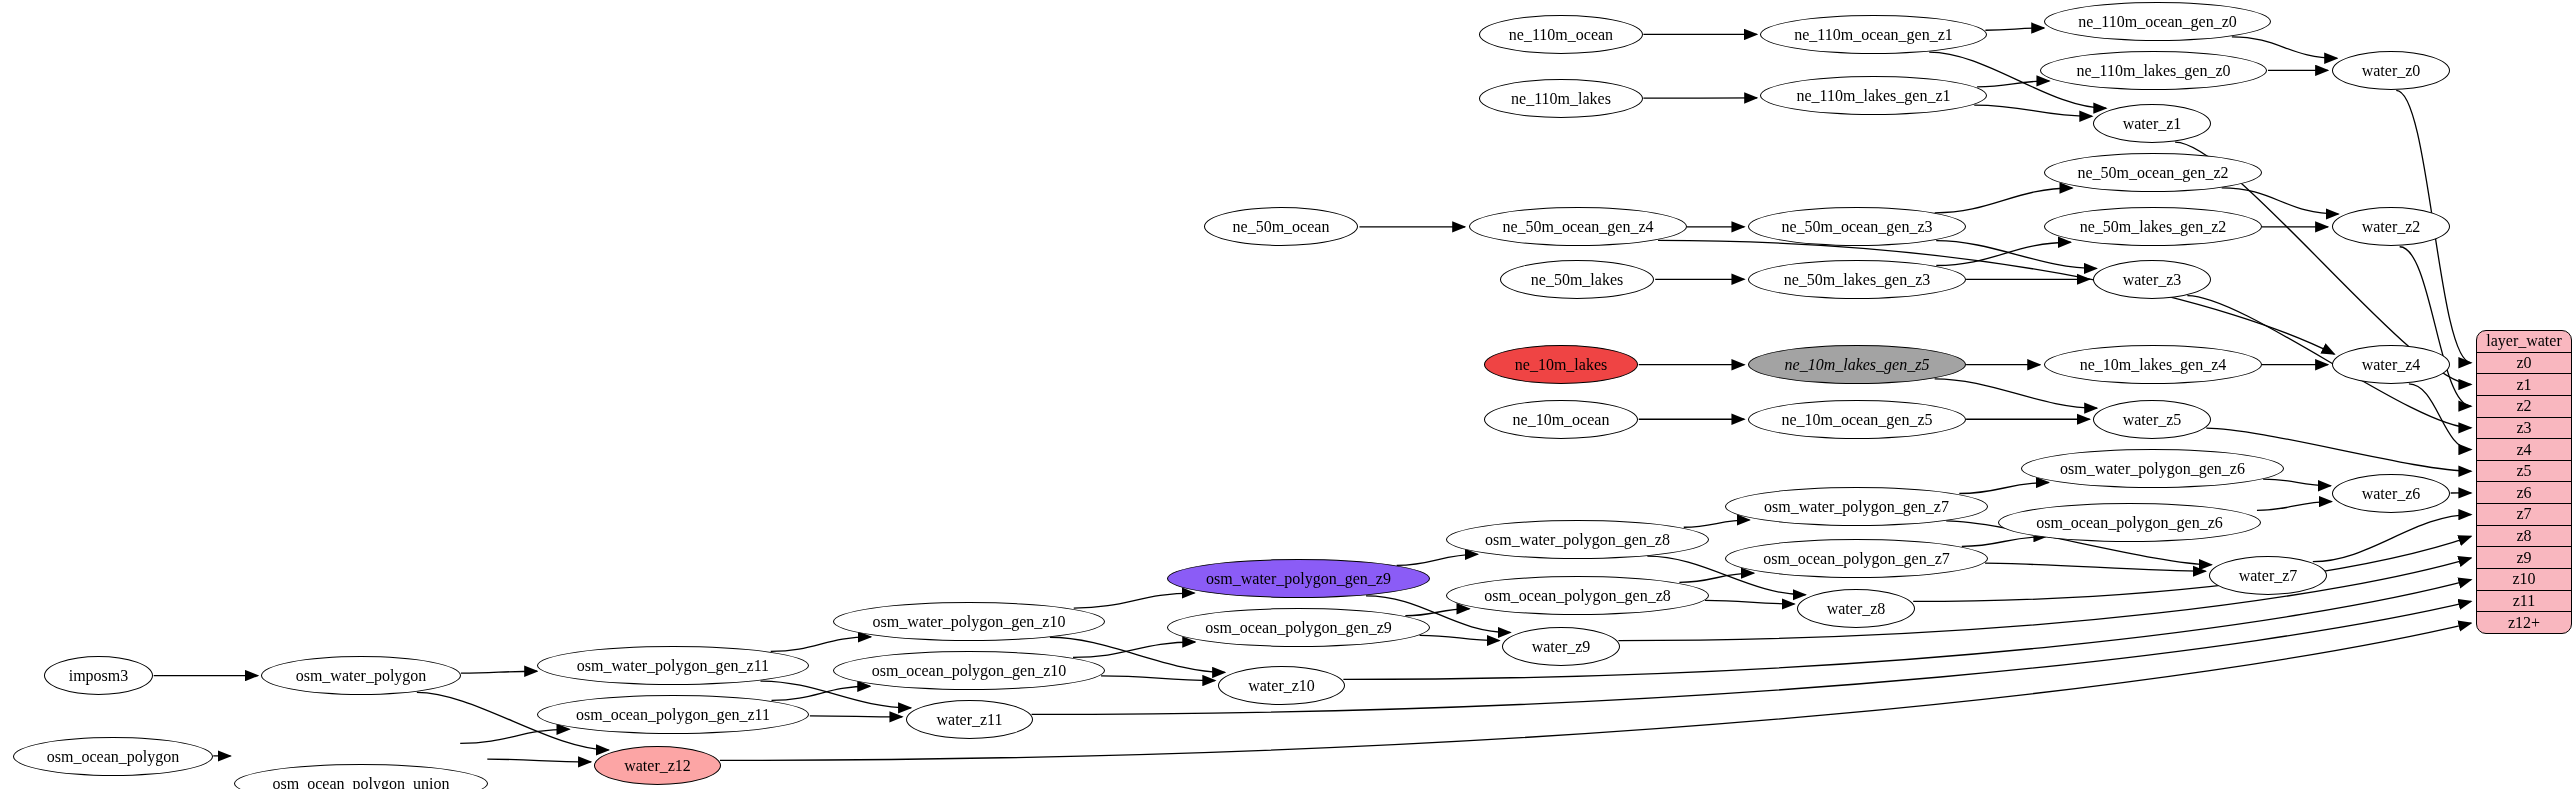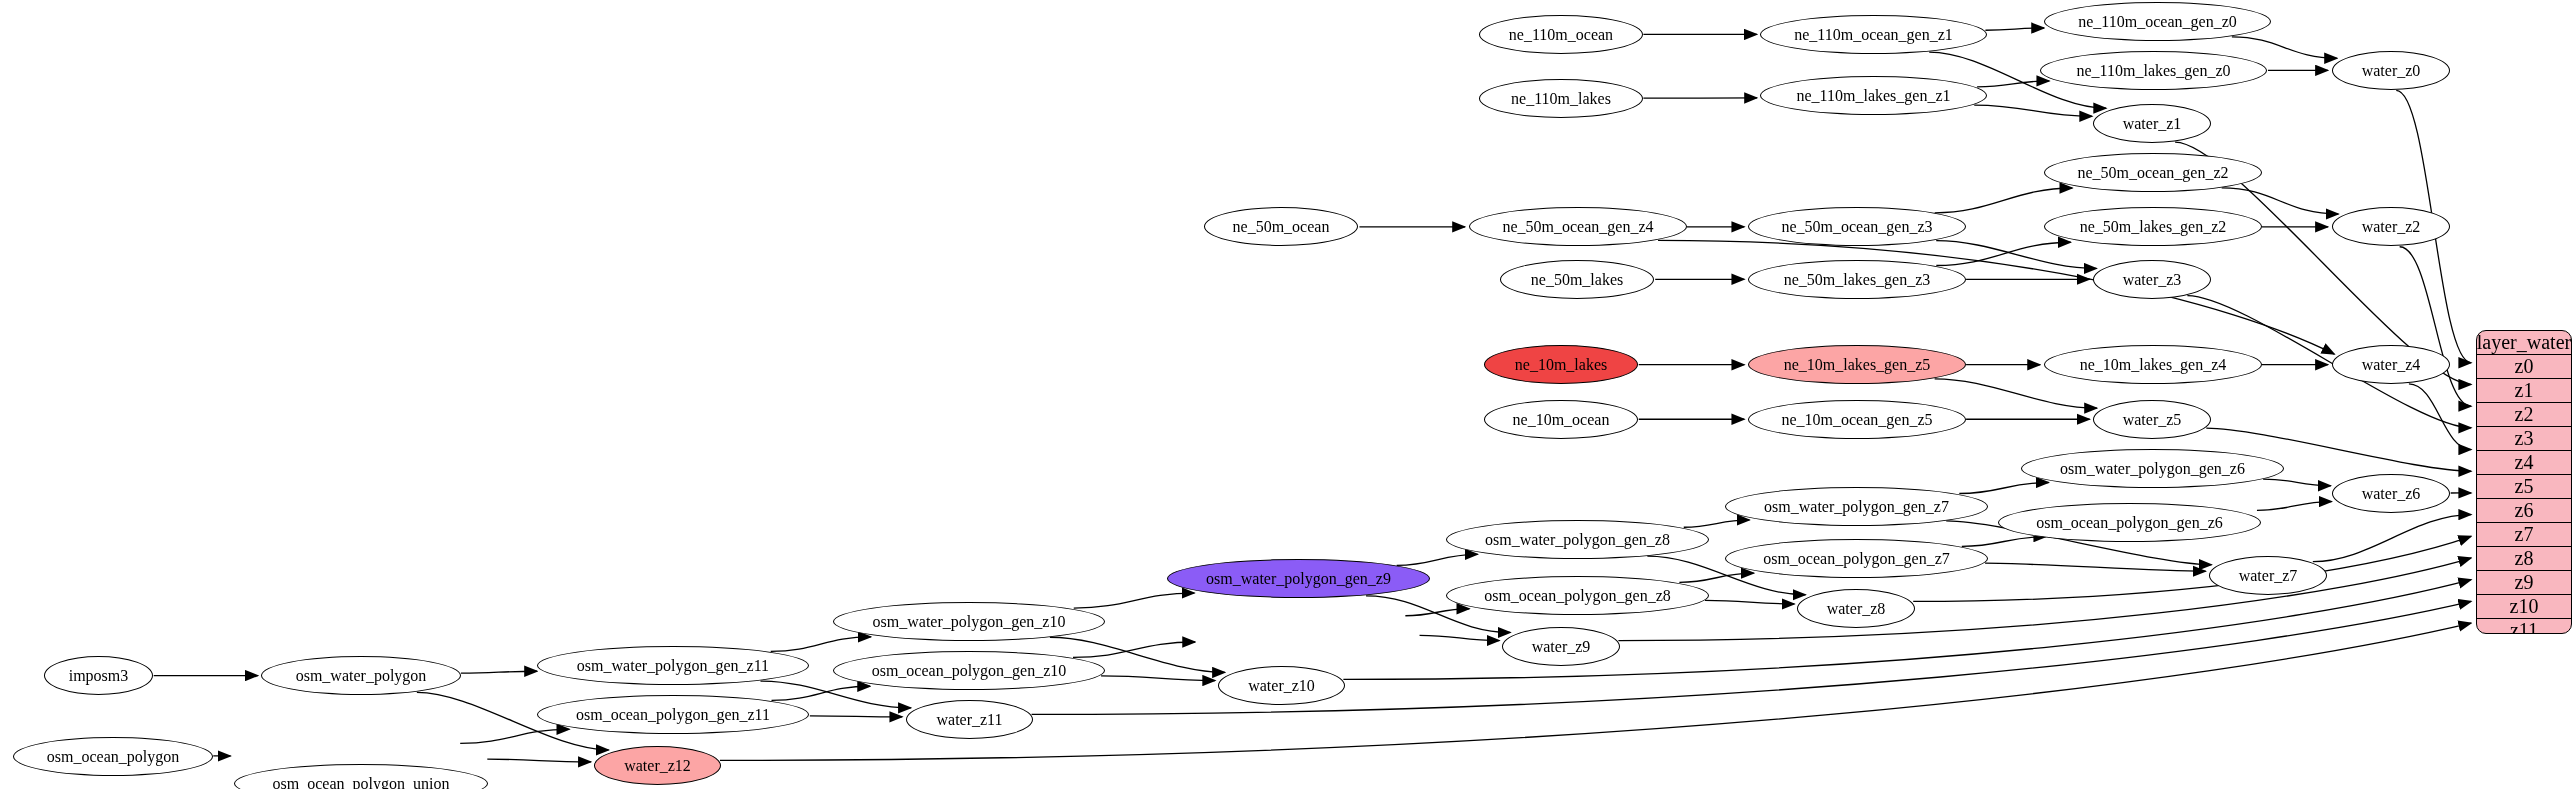--- a/index.html
+++ b/index.html
@@ -10,21 +10,21 @@
   #graph{position:absolute;left:0;top:0;width:2576px;height:782px;border-radius:16px;}
   #edges{position:absolute;left:0;top:0;}
   .node{
     position:absolute;display:flex;align-items:center;justify-content:center;
     border:1.4px solid #000;border-radius:50%;background:#fff;color:#000;
     font-size:16px;white-space:nowrap;box-sizing:border-box;z-index:2;
   }
   .lw-table{
     position:absolute;box-sizing:border-box;border:1.4px solid #000;border-radius:10px;
     overflow:hidden;display:flex;flex-direction:column;z-index:3;color:#000;
-    font-size:20px;text-align:center;
+    font-size:16px;text-align:center;
   }
   .lw-cell{
     flex:1 1 auto;display:flex;align-items:center;justify-content:center;
     border-top:1.1px solid #000;box-sizing:border-box;
   }
   .lw-cell:first-child{border-top:none;}
 </style>
 </head>
 <body>
 
@@ -112,37 +112,38 @@
     <div class="node" style="left: 2044px; top: 153px; width: 218px; height: 39px; background: rgb(255, 255, 255); border-color: rgb(0, 0, 0);">ne_50m_ocean_gen_z2</div>
     <div class="node" style="left: 1204px; top: 207px; width: 154px; height: 39px; background: rgb(255, 255, 255); border-color: rgb(0, 0, 0);">ne_50m_ocean</div>
     <div class="node" style="left: 1469px; top: 207px; width: 218px; height: 39px; background: rgb(255, 255, 255); border-color: rgb(0, 0, 0);">ne_50m_ocean_gen_z4</div>
     <div class="node" style="left: 1748px; top: 207px; width: 218px; height: 39px; background: rgb(255, 255, 255); border-color: rgb(0, 0, 0);">ne_50m_ocean_gen_z3</div>
     <div class="node" style="left: 2044px; top: 207px; width: 218px; height: 39px; background: rgb(255, 255, 255); border-color: rgb(0, 0, 0);">ne_50m_lakes_gen_z2</div>
     <div class="node" style="left: 2332px; top: 207px; width: 118px; height: 39px; background: rgb(255, 255, 255); border-color: rgb(0, 0, 0);">water_z2</div>
     <div class="node" style="left: 1500px; top: 260px; width: 154px; height: 39px; background: rgb(255, 255, 255); border-color: rgb(0, 0, 0);">ne_50m_lakes</div>
     <div class="node" style="left: 1748px; top: 260px; width: 218px; height: 39px; background: rgb(255, 255, 255); border-color: rgb(0, 0, 0);">ne_50m_lakes_gen_z3</div>
     <div class="node" style="left: 2093px; top: 260px; width: 118px; height: 39px; background: rgb(255, 255, 255); border-color: rgb(0, 0, 0);">water_z3</div>
     <div class="node" style="left: 1484px; top: 345px; width: 154px; height: 39px; background: #ef4444; border-color: rgb(0, 0, 0);">ne_10m_lakes</div>
-    <div class="node" style="left: 1748px; top: 345px; width: 218px; height: 39px; background: #fca5a5; border-color: rgb(0, 0, 0);">ne_10m_lakes_gen_z5</div>
+    <div class="node" style="left: 1748px; top: 345px; width: 218px; height: 39px; background: #a3a3a3; border-color: rgb(0, 0, 0); font-style: italic;">ne_10m_lakes_gen_z5</div>
     <div class="node" style="left: 2044px; top: 345px; width: 218px; height: 39px; background: rgb(255, 255, 255); border-color: rgb(0, 0, 0);">ne_10m_lakes_gen_z4</div>
     <div class="node" style="left: 2332px; top: 345px; width: 118px; height: 39px; background: rgb(255, 255, 255); border-color: rgb(0, 0, 0);">water_z4</div>
     <div class="node" style="left: 1484px; top: 400px; width: 154px; height: 39px; background: rgb(255, 255, 255); border-color: rgb(0, 0, 0);">ne_10m_ocean</div>
     <div class="node" style="left: 1748px; top: 400px; width: 218px; height: 39px; background: rgb(255, 255, 255); border-color: rgb(0, 0, 0);">ne_10m_ocean_gen_z5</div>
     <div class="node" style="left: 2093px; top: 400px; width: 118px; height: 39px; background: rgb(255, 255, 255); border-color: rgb(0, 0, 0);">water_z5</div>
     <div class="node" style="left: 2021px; top: 449px; width: 263px; height: 39px; background: rgb(255, 255, 255); border-color: rgb(0, 0, 0);">osm_water_polygon_gen_z6</div>
     <div class="node" style="left: 2332px; top: 474px; width: 118px; height: 39px; background: rgb(255, 255, 255); border-color: rgb(0, 0, 0);">water_z6</div>
     <div class="node" style="left: 1725px; top: 487px; width: 263px; height: 39px; background: rgb(255, 255, 255); border-color: rgb(0, 0, 0);">osm_water_polygon_gen_z7</div>
     <div class="node" style="left: 1998px; top: 503px; width: 263px; height: 39px; background: rgb(255, 255, 255); border-color: rgb(0, 0, 0);">osm_ocean_polygon_gen_z6</div>
     <div class="node" style="left: 1446px; top: 520px; width: 263px; height: 39px; background: rgb(255, 255, 255); border-color: rgb(0, 0, 0);">osm_water_polygon_gen_z8</div>
     <div class="node" style="left: 1725px; top: 539px; width: 263px; height: 39px; background: rgb(255, 255, 255); border-color: rgb(0, 0, 0);">osm_ocean_polygon_gen_z7</div>
     <div class="node" style="left: 2209px; top: 556px; width: 118px; height: 39px; background: rgb(255, 255, 255); border-color: rgb(0, 0, 0);">water_z7</div>
     <div class="node" style="left: 1167px; top: 559px; width: 263px; height: 39px; background: #8b5cf6; border-color: rgb(0, 0, 0);">osm_water_polygon_gen_z9</div>
     <div class="node" style="left: 1446px; top: 576px; width: 263px; height: 39px; background: rgb(255, 255, 255); border-color: rgb(0, 0, 0);">osm_ocean_polygon_gen_z8</div>
     <div class="node" style="left: 1797px; top: 589px; width: 118px; height: 39px; background: rgb(255, 255, 255); border-color: rgb(0, 0, 0);">water_z8</div>
     <div class="node" style="left: 833px; top: 602px; width: 272px; height: 39px; background: rgb(255, 255, 255); border-color: rgb(0, 0, 0);">osm_water_polygon_gen_z10</div>
+    <div class="node" style="left: 1167px; top: 608px; width: 263px; height: 39px; background: rgb(255, 255, 255); border-color: rgb(0, 0, 0);">osm_ocean_polygon_gen_z9</div>
     <div class="node" style="left: 1502px; top: 627px; width: 118px; height: 39px; background: rgb(255, 255, 255); border-color: rgb(0, 0, 0);">water_z9</div>
     <div class="node" style="left: 537px; top: 646px; width: 272px; height: 39px; background: rgb(255, 255, 255); border-color: rgb(0, 0, 0);">osm_water_polygon_gen_z11</div>
     <div class="node" style="left: 833px; top: 651px; width: 272px; height: 39px; background: rgb(255, 255, 255); border-color: rgb(0, 0, 0);">osm_ocean_polygon_gen_z10</div>
     <div class="node" style="left: 44px; top: 656px; width: 109px; height: 39px; background: rgb(255, 255, 255); border-color: rgb(0, 0, 0);">imposm3</div>
     <div class="node" style="left: 261px; top: 656px; width: 200px; height: 39px; background: rgb(255, 255, 255); border-color: rgb(0, 0, 0);">osm_water_polygon</div>
     <div class="node" style="left: 1218px; top: 666px; width: 127px; height: 39px; background: rgb(255, 255, 255); border-color: rgb(0, 0, 0);">water_z10</div>
     <div class="node" style="left: 537px; top: 695px; width: 272px; height: 39px; background: rgb(255, 255, 255); border-color: rgb(0, 0, 0);">osm_ocean_polygon_gen_z11</div>
     <div class="node" style="left: 906px; top: 700px; width: 127px; height: 39px; background: rgb(255, 255, 255); border-color: rgb(0, 0, 0);">water_z11</div>
     <div class="node" style="left: 13px; top: 737px; width: 200px; height: 39px; background: rgb(255, 255, 255); border-color: rgb(0, 0, 0);">osm_ocean_polygon</div>
     <div class="node" style="left: 234px; top: 764px; width: 254px; height: 39px; background: rgb(255, 255, 255); border-color: rgb(0, 0, 0);">osm_ocean_polygon_union</div>

